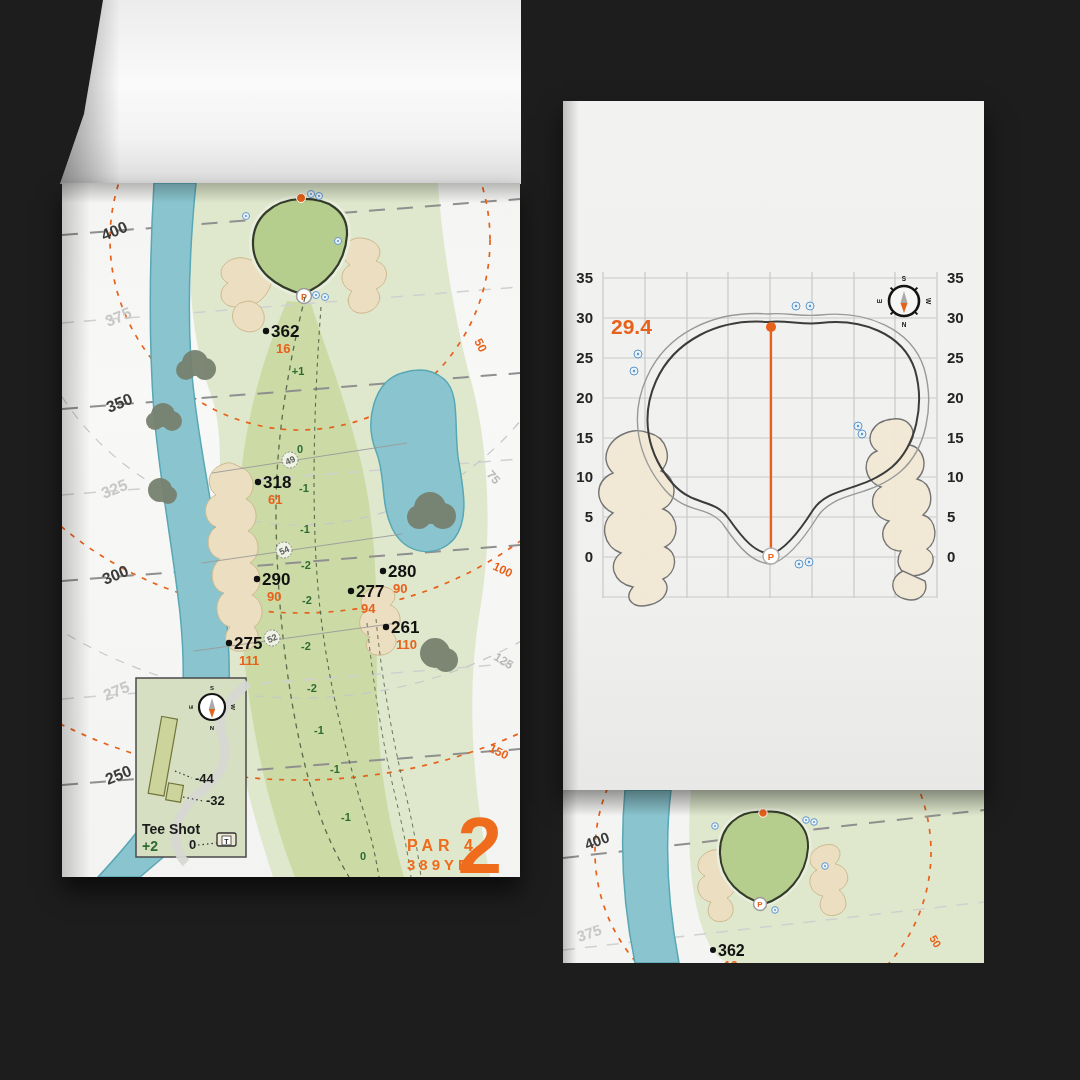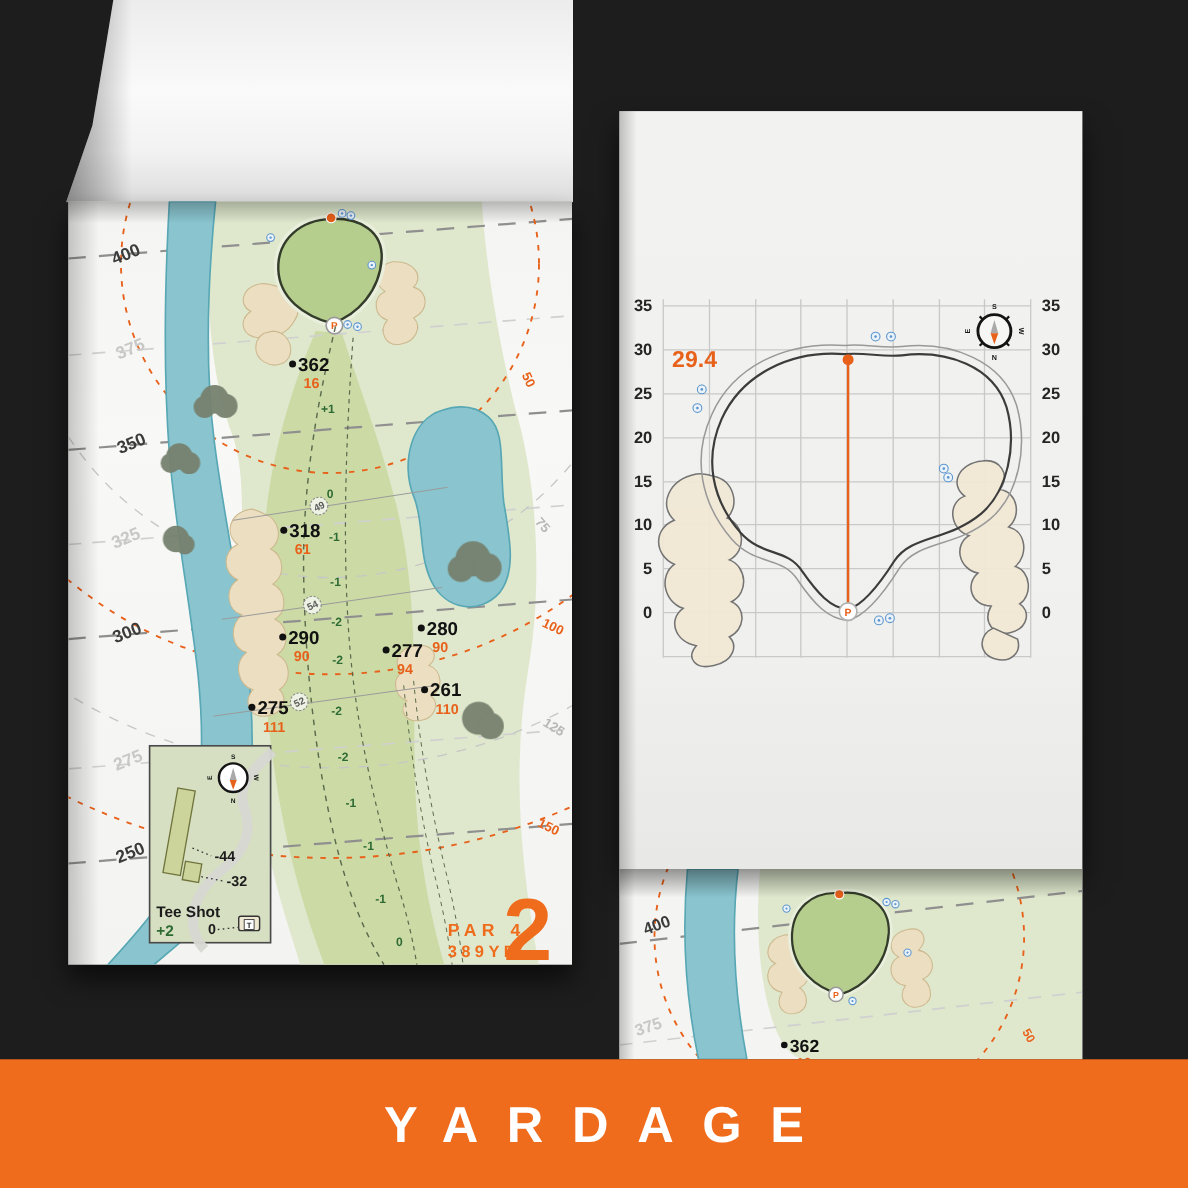--- a/index.html
+++ b/index.html
@@ -435,17 +435,14 @@
       </g>
       <g font-size="15" font-weight="bold">
         <text transform="translate(24,60) rotate(-20)" fill="#3b3b3b">400</text>
         <text transform="translate(16,152) rotate(-18)" fill="#c8c8c8">375</text>
       </g>
       <text transform="translate(366,148) rotate(60)" font-size="11" font-weight="bold" fill="#e8611a">50</text>
     </svg>
     <div class="edgeShade"></div>
   </div>
 
-  <div id="yardage-banner">
-    <span>YARDAGE</span>
-  </div>
 
 </div>
 
 </body></html>

